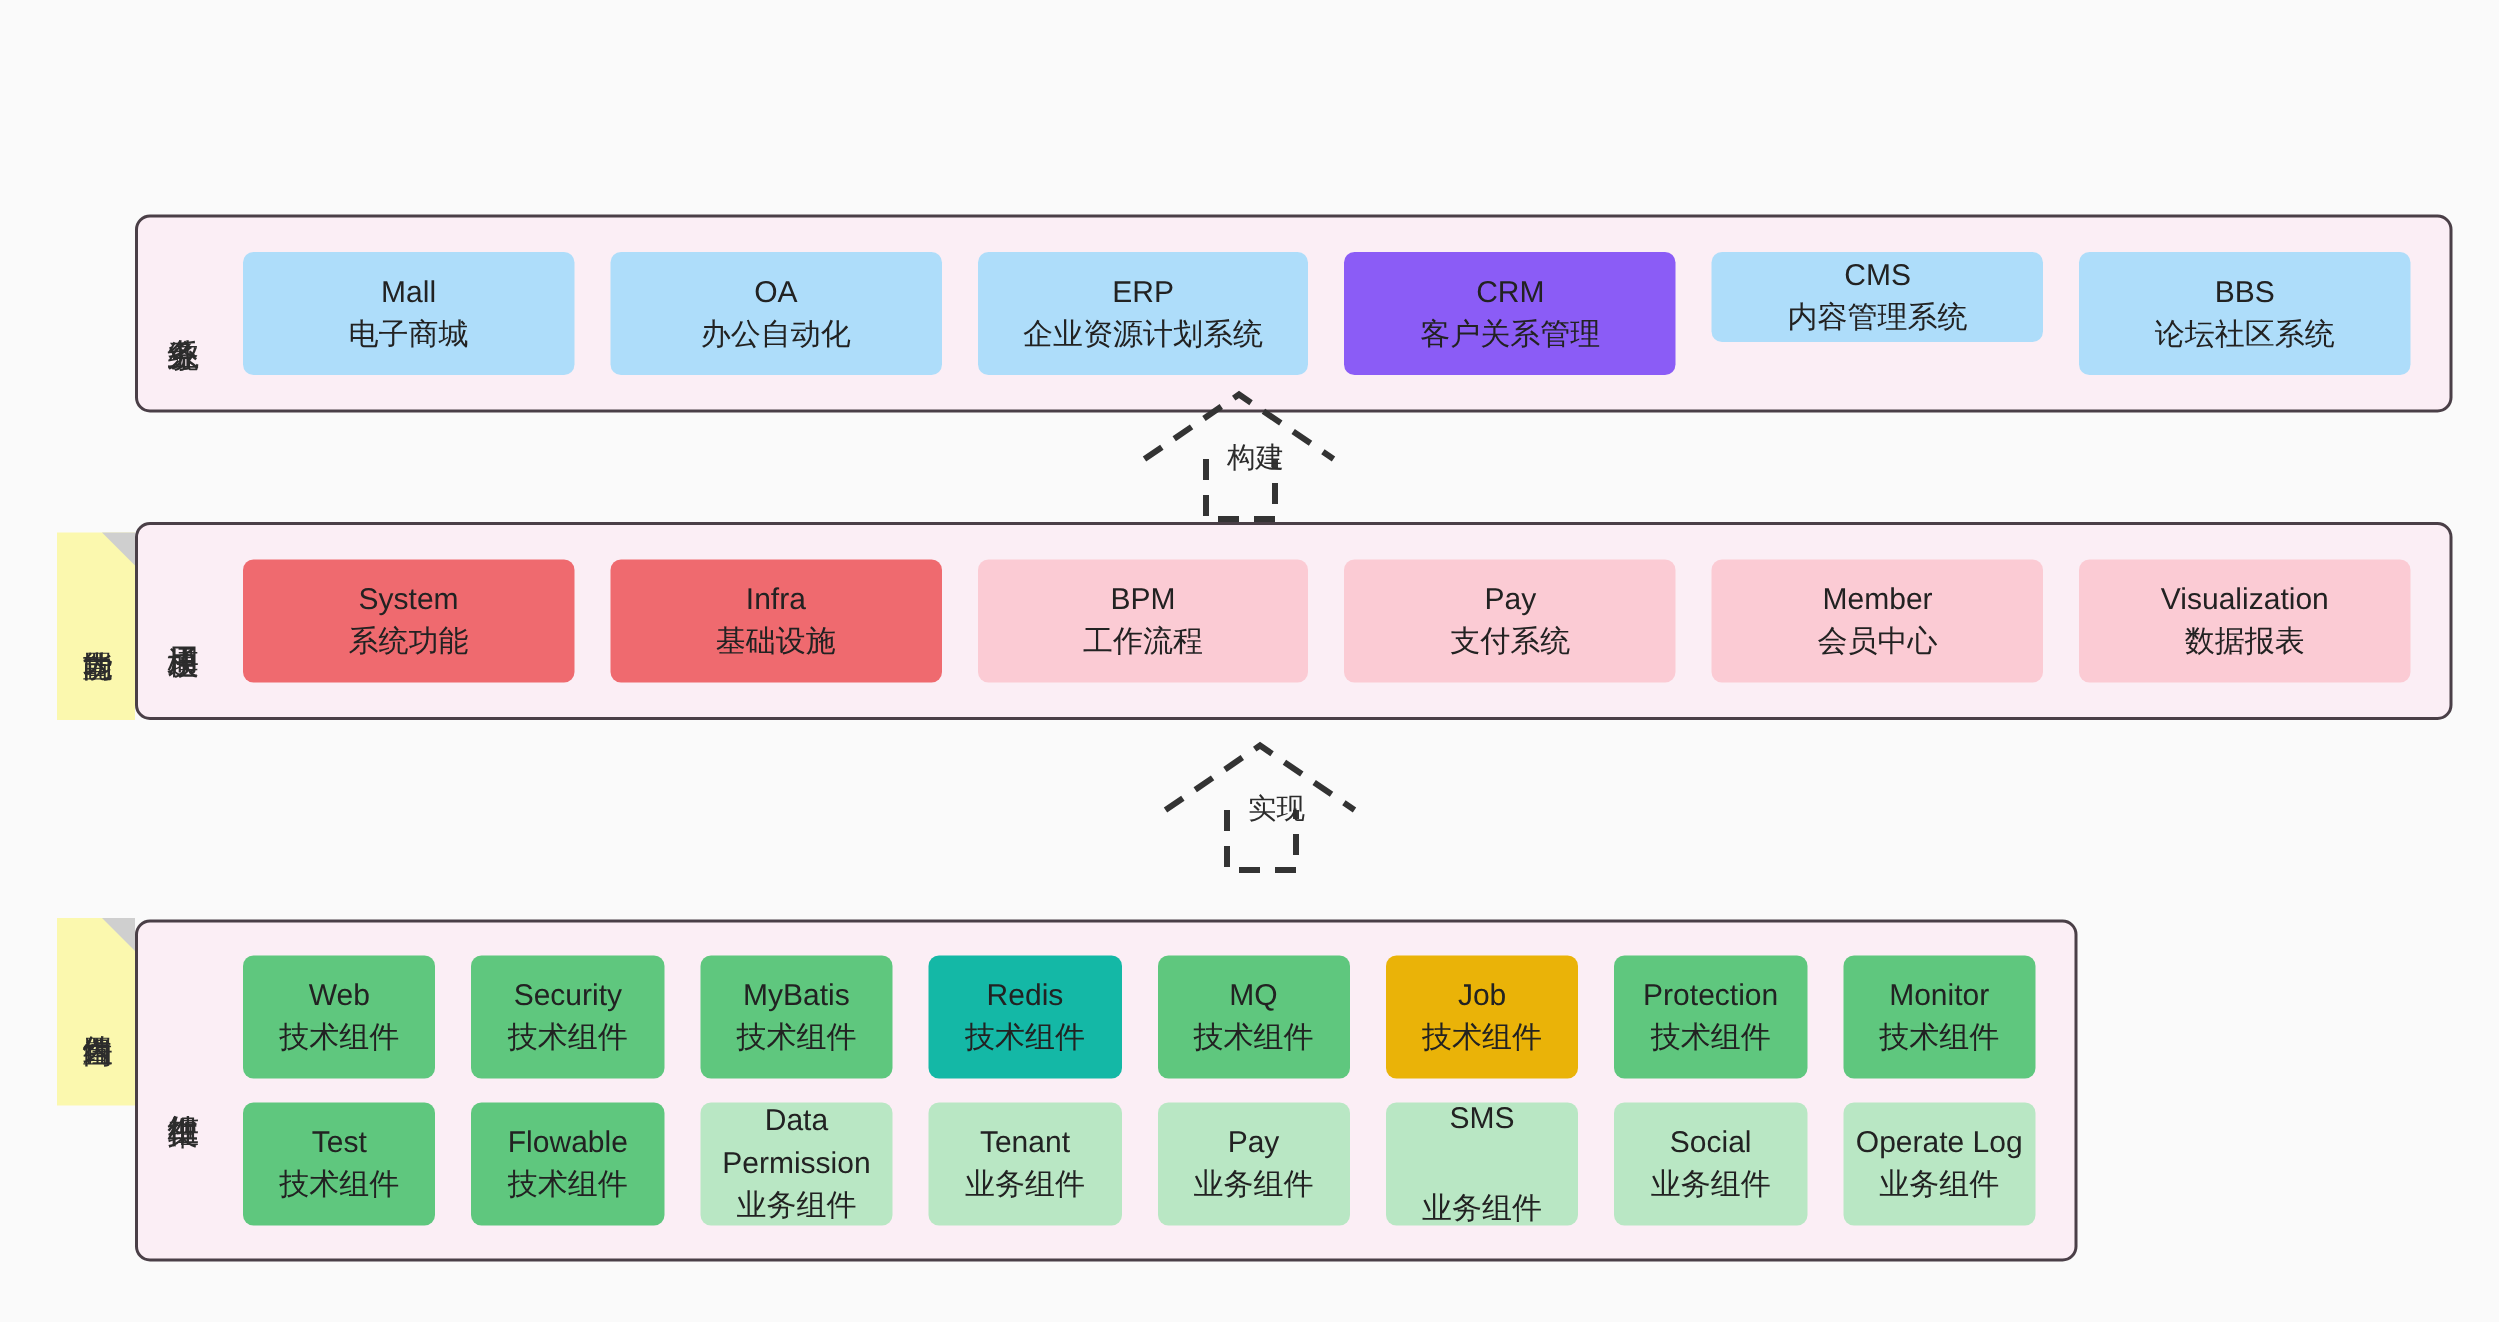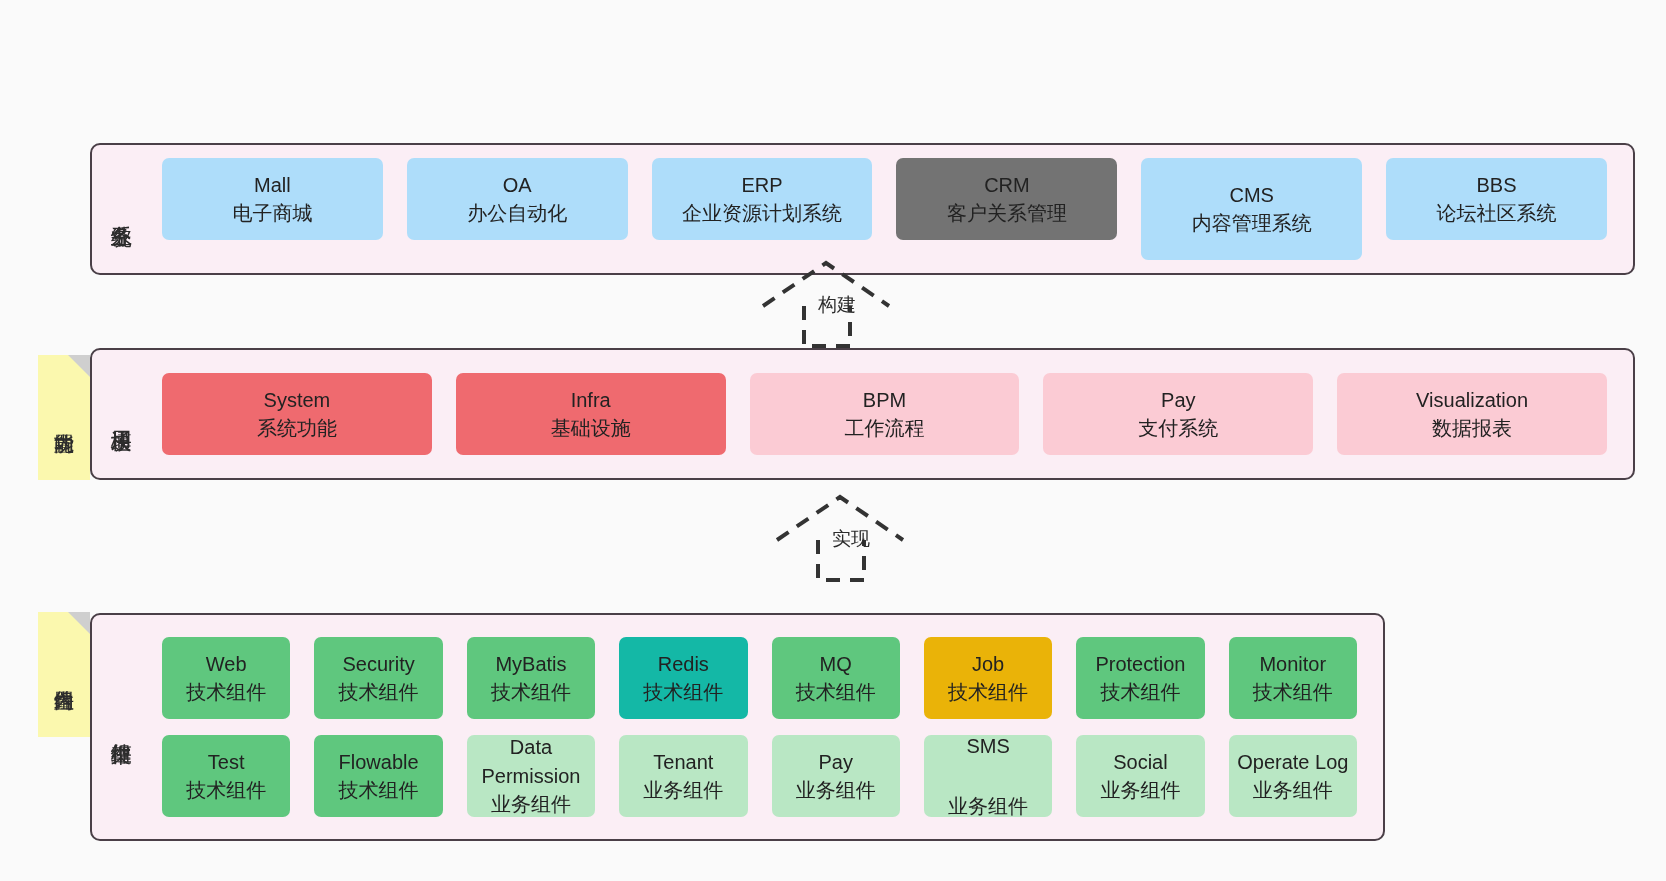--- a/index.html
+++ b/index.html
@@ -152,27 +152,27 @@
               <span class="ln">办公自动化</span>
             </div>
           </div>
           <div class="cell">
             <div class="box" style="background: rgb(174, 221, 250); height: 82px; flex: 1 1 auto;">
               <span class="ln">ERP</span>
               <span class="ln">企业资源计划系统</span>
             </div>
           </div>
           <div class="cell">
-            <div class="box" style="background: #737373; height: 82px; flex: 1 1 auto;">
+            <div class="box" style="background: #8b5cf6; height: 82px; flex: 1 1 auto;">
               <span class="ln">CRM</span>
               <span class="ln">客户关系管理</span>
             </div>
           </div>
           <div class="cell">
-            <div class="box" style="background: rgb(174, 221, 250); height: 102px; flex: 1 1 auto;">
+            <div class="box" style="background: rgb(174, 221, 250); height: 60px; flex: 1 1 auto;">
               <span class="ln">CMS</span>
               <span class="ln">内容管理系统</span>
             </div>
           </div>
           <div class="cell">
             <div class="box" style="background: rgb(174, 221, 250); height: 82px; flex: 1 1 auto;">
               <span class="ln">BBS</span>
               <span class="ln">论坛社区系统</span>
             </div>
           </div>
@@ -216,20 +216,26 @@
             </div>
           </div>
           <div class="cell">
             <div class="box" style="background: rgb(251, 203, 212); height: 82px; flex: 1 1 auto;">
               <span class="ln">Pay</span>
               <span class="ln">支付系统</span>
             </div>
           </div>
           <div class="cell">
             <div class="box" style="background: rgb(251, 203, 212); height: 82px; flex: 1 1 auto;">
+              <span class="ln">Member</span>
+              <span class="ln">会员中心</span>
+            </div>
+          </div>
+          <div class="cell">
+            <div class="box" style="background: rgb(251, 203, 212); height: 82px; flex: 1 1 auto;">
               <span class="ln">Visualization</span>
               <span class="ln">数据报表</span>
             </div>
           </div>
         </div>
     </div>
   </div>
 
   <div class="gen-arrow" style="left:772px; top:492px; width:150px; height:90px;">
     <svg width="150" height="90" viewBox="0 0 150 90">

